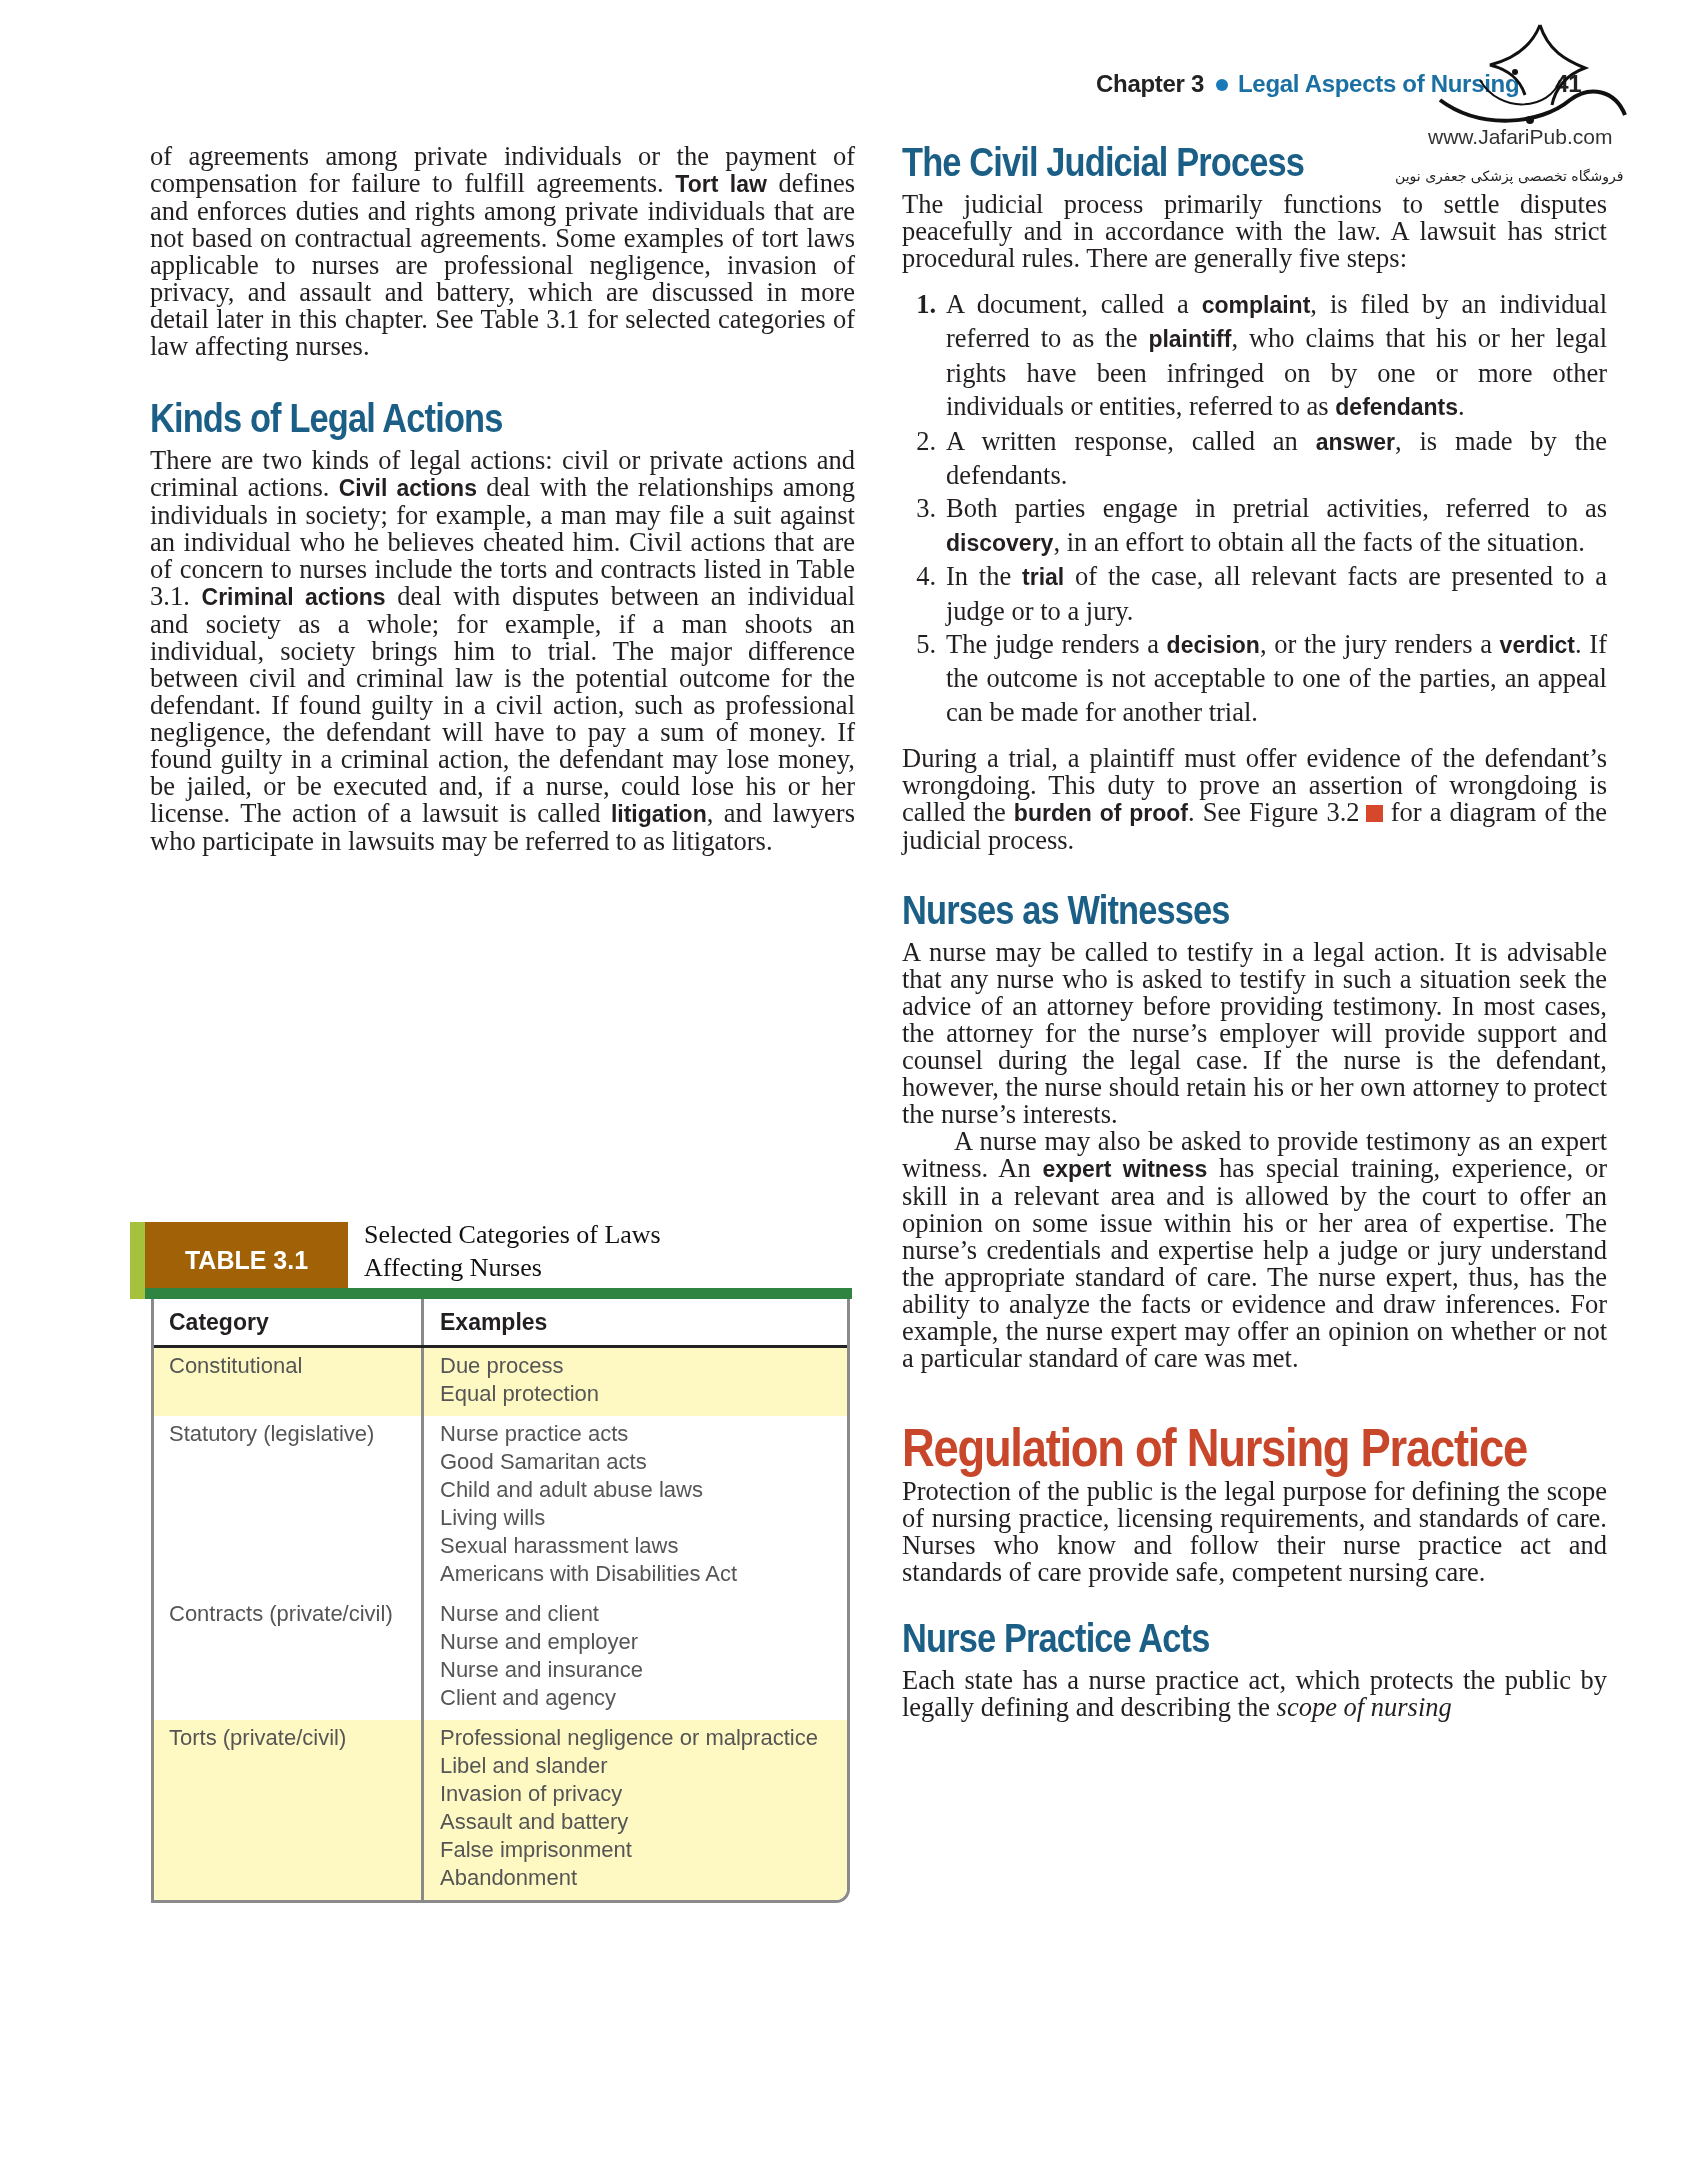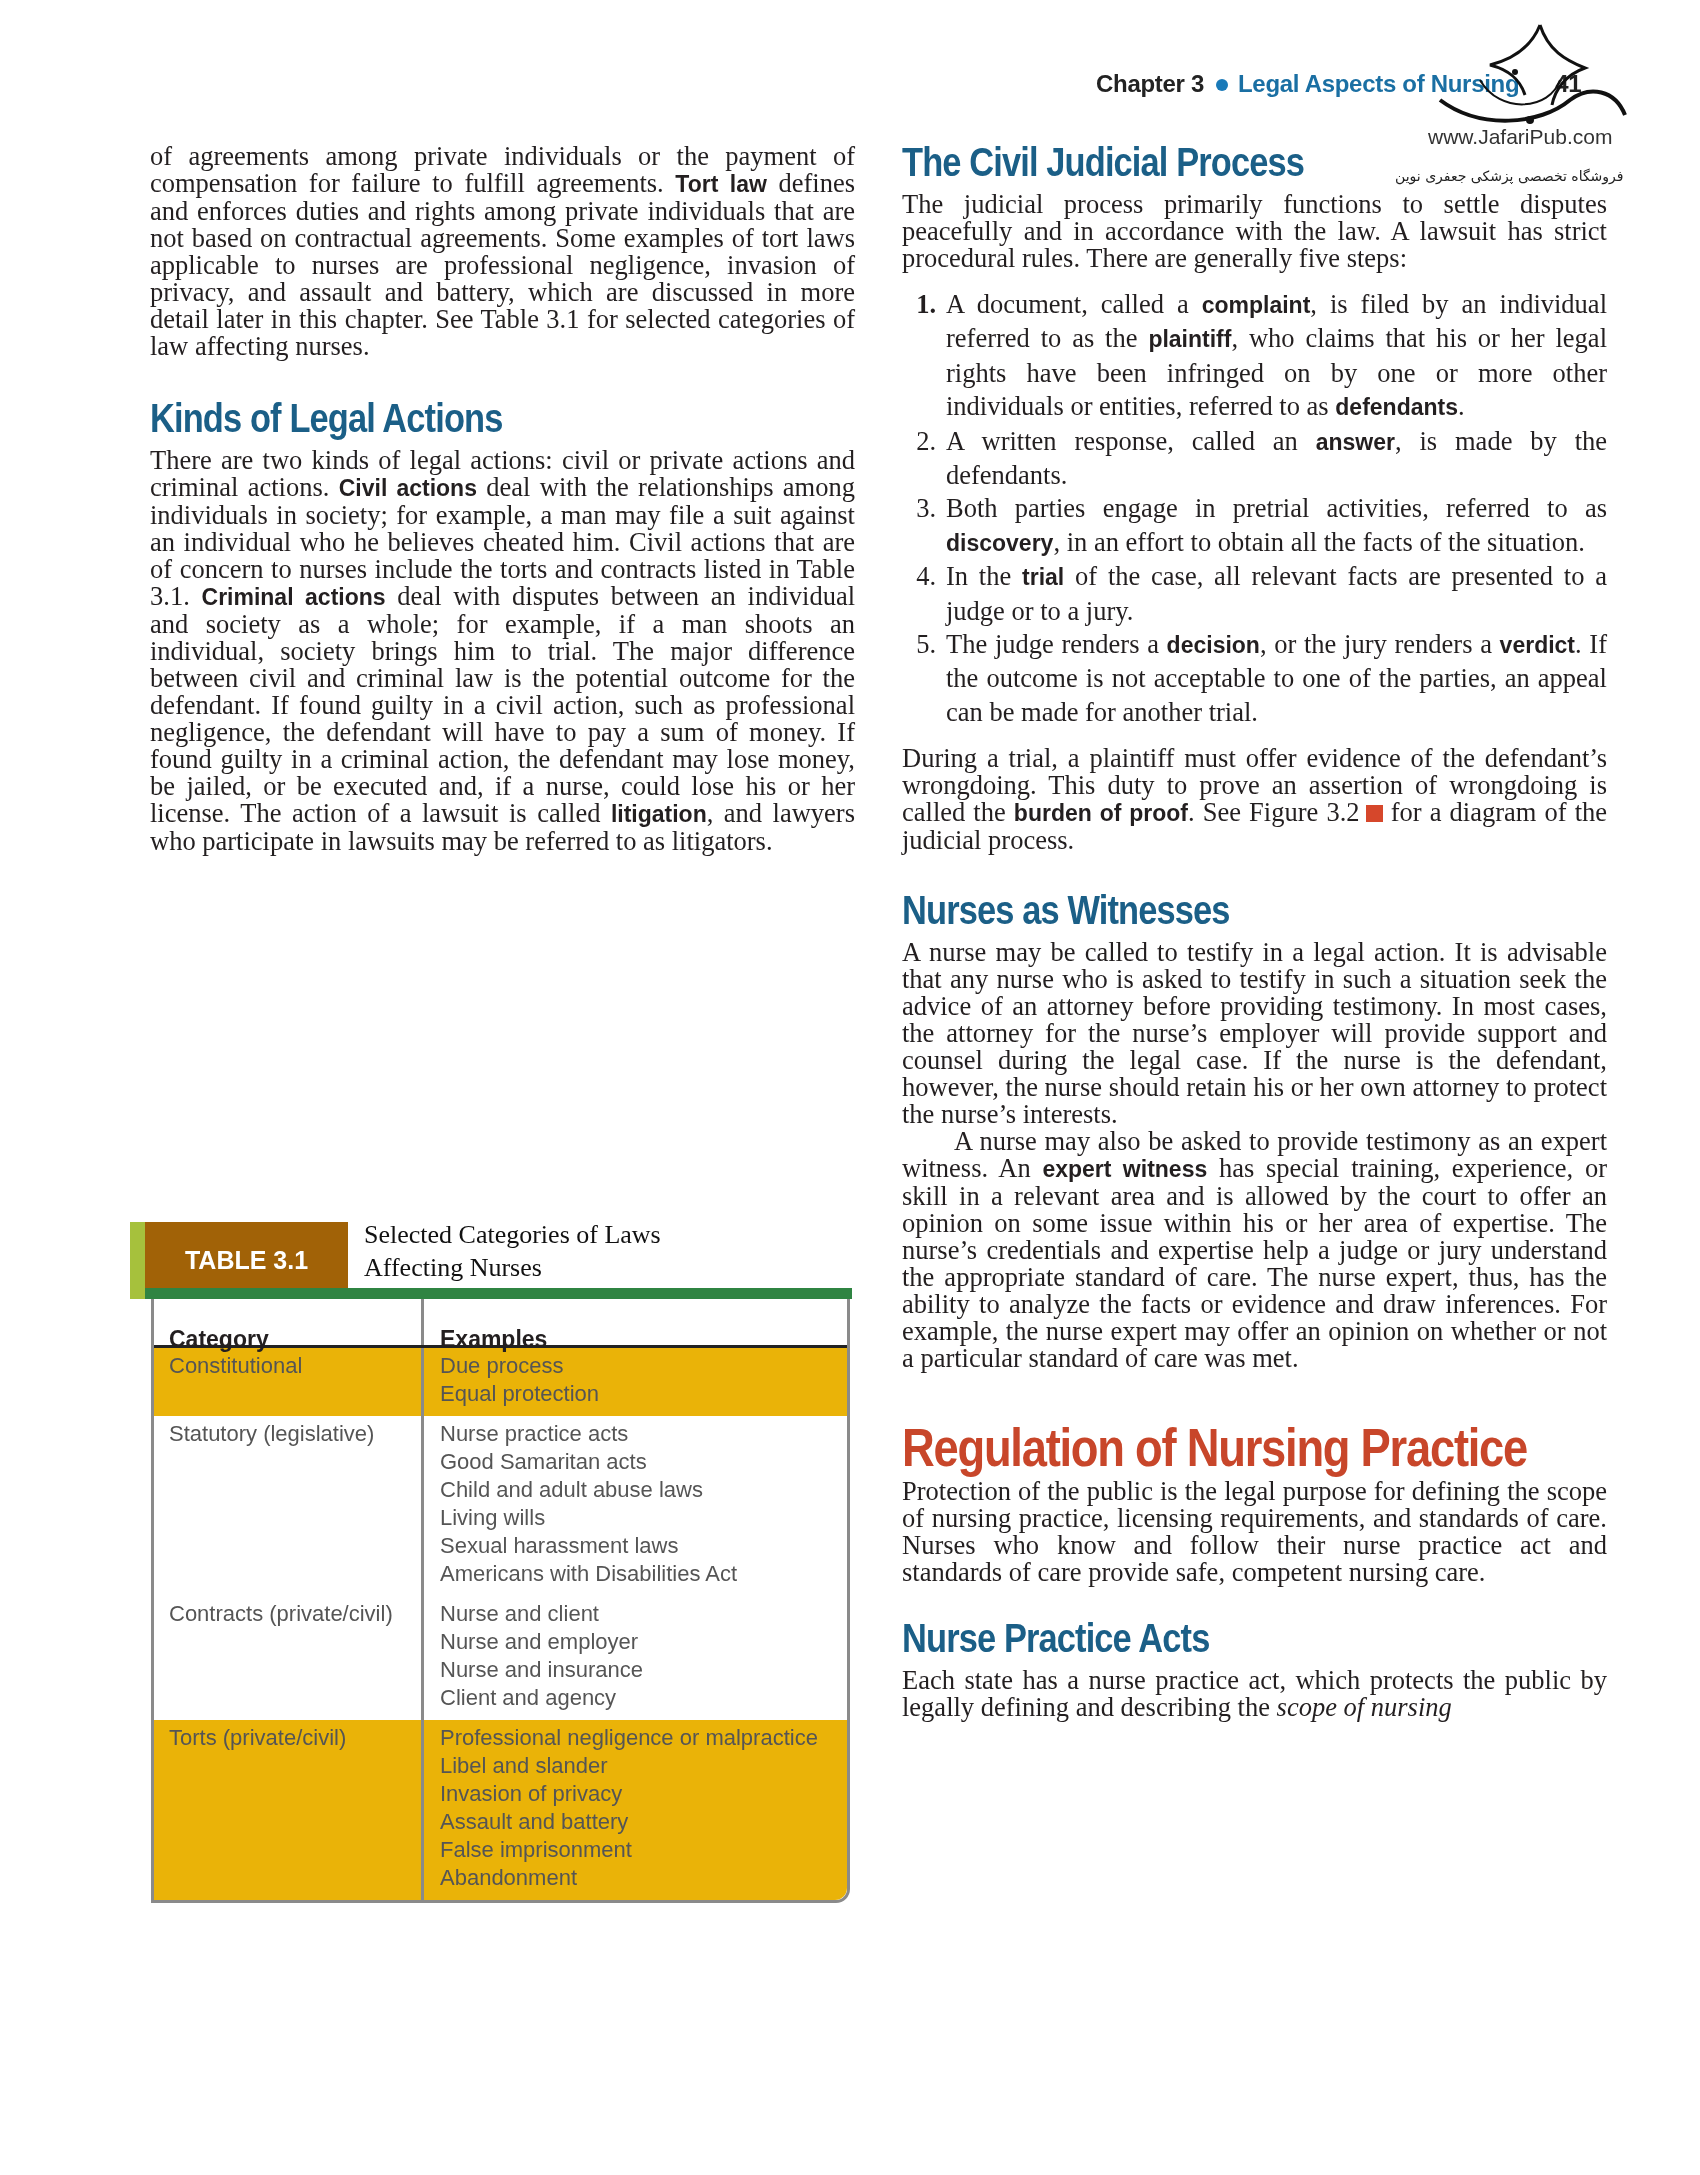--- a/index.html
+++ b/index.html
@@ -28,23 +28,23 @@
   
   .tbl-wrap{position:absolute;left:130px;top:1222px;width:722px;}
   .tbl-tab{position:absolute;left:0;top:0;width:218px;height:77px;background:#a16207;border-left:15px solid #a6c13c;box-sizing:border-box;color:#fff;font-family:"Liberation Sans",sans-serif;font-weight:bold;font-size:25px;display:flex;align-items:center;justify-content:center;}
   .tbl-title{position:absolute;left:234px;top:-4px;font-family:Liberation Serif, serif;font-size:26px;line-height:33px;color:#111;}
   .tbl-bar{position:absolute;left:15px;top:66px;width:707px;height:11px;background:#2f8442;}
   .tbl{position:absolute;left:21px;top:77px;width:699px;border-left:3px solid #8a8a8a;border-right:3px solid #8a8a8a;border-bottom:3px solid #8a8a8a;border-bottom-right-radius:14px;box-sizing:border-box;font-family:"Liberation Sans",sans-serif;}
   .tr{display:flex;}
   .tr .c1{width:270px;flex:none;border-right:3px solid #8a8a8a;padding:4px 0 0 15px;box-sizing:border-box;}
   .tr .c2{flex:1;padding:4px 0 0 16px;box-sizing:border-box;}
   .th{height:46px;border-bottom:3px solid #222;font-weight:bold;font-size:23px;align-items:center;}
-  .th .c1,.th .c2{padding-top:27px;height:100%;}
+  .th .c1,.th .c2{padding-top:10px;height:100%;}
   .row{font-size:22px;line-height:28px;color:#555;}
-  .row.shade{background:#eab308;}
+  .row.shade{background:#fef9c3;}
   .row .c1,.row .c2{padding-top:4px;padding-bottom:8px;}
   .ex{display:block;}
 </style>
 </head>
 <body>
 
 <div class="runhead">
   <span class="ch">Chapter 3</span><span class="dot"></span><span class="title">Legal Aspects of Nursing</span><span class="pg">41</span>
 </div>
 

